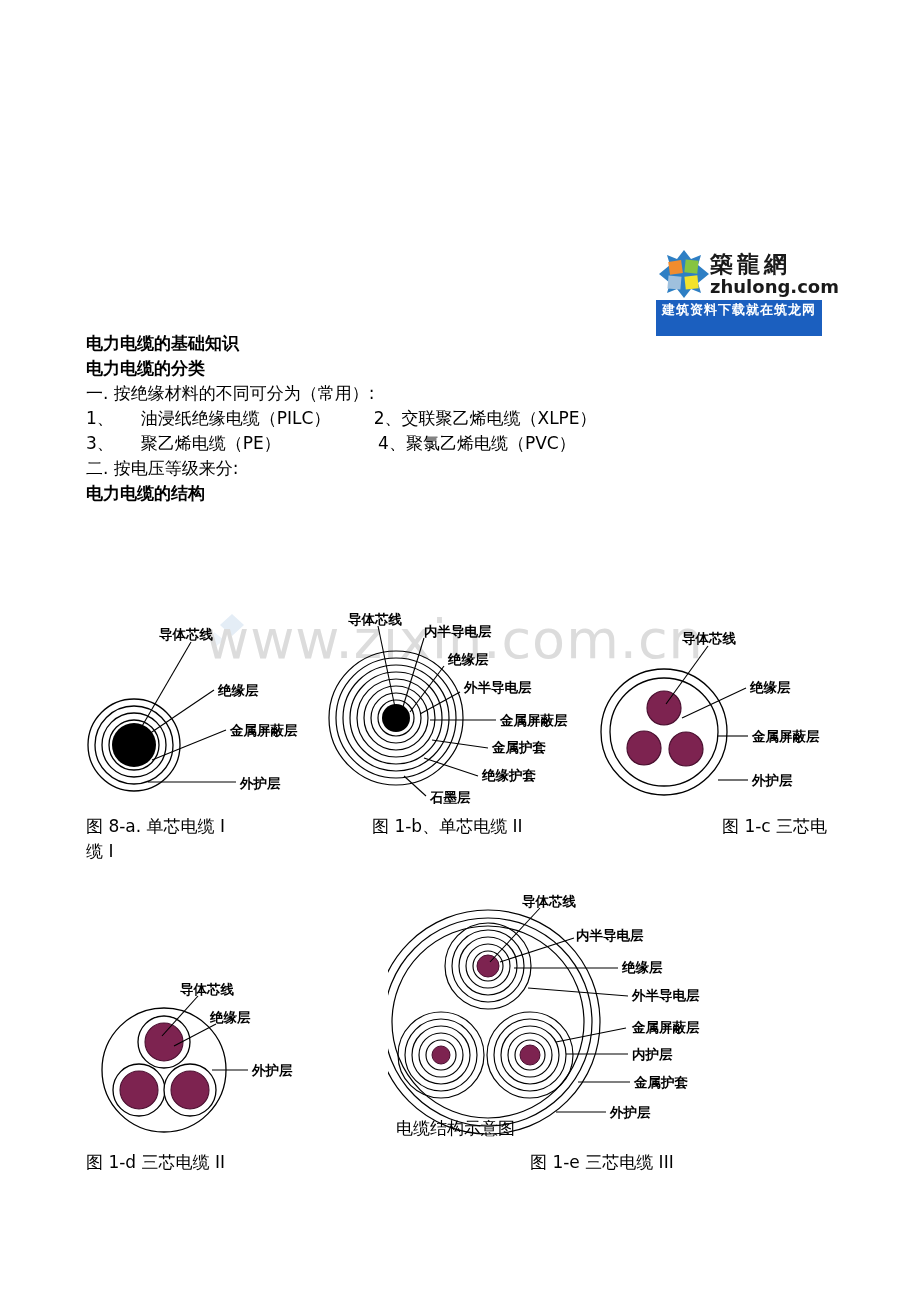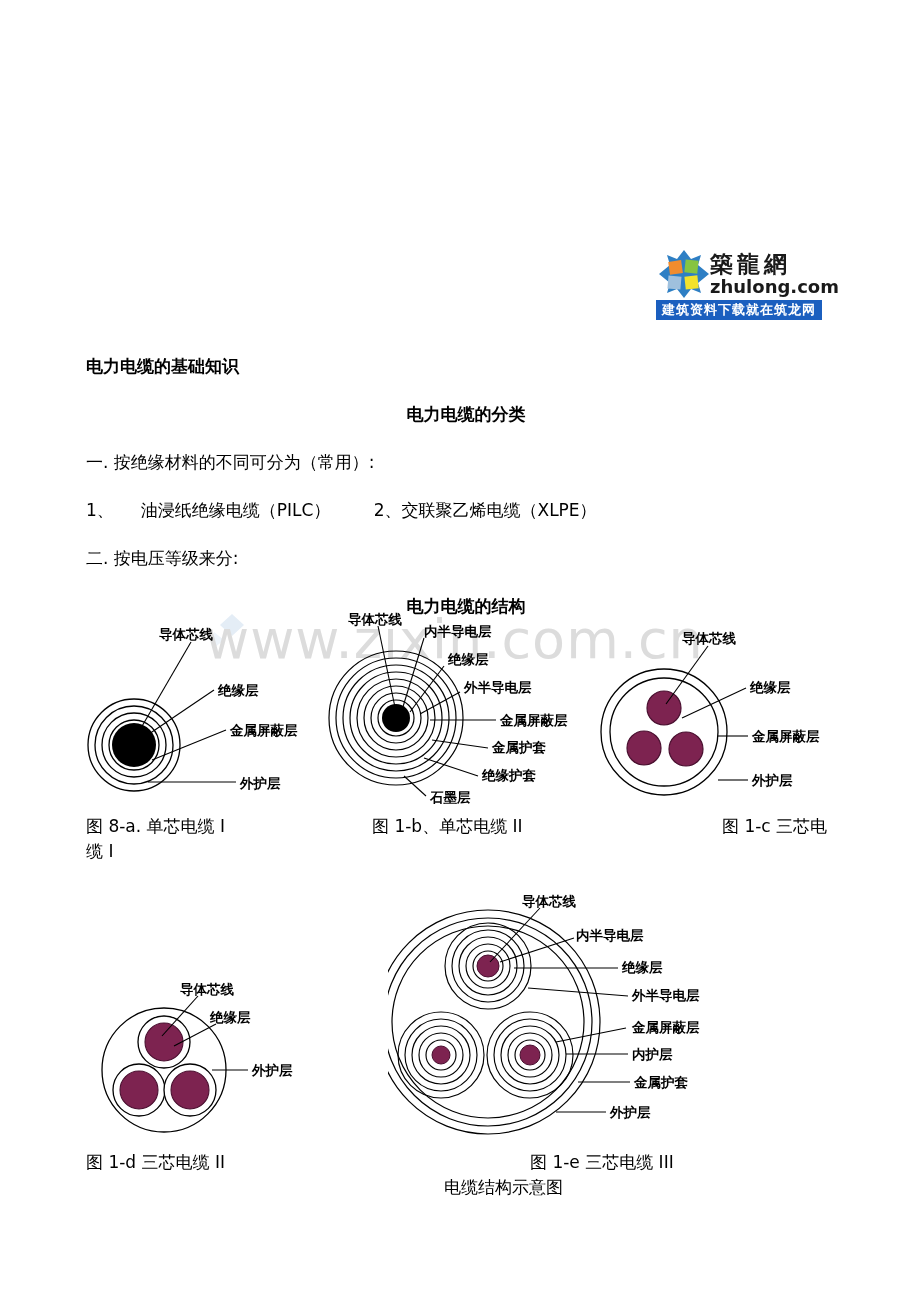--- a/index.html
+++ b/index.html
@@ -77,21 +77,21 @@
   }
   .logo-en {
     font-size: 18px;
     font-weight: bold;
     color: #1a1a1a;
     letter-spacing: 0px;
     margin-top: 2px;
     font-family: "DejaVu Sans", "Liberation Sans", sans-serif;
   }
   .logo-bar {
-    height: 20px;
+    height: 36px;
     background: #1b5fbf;
     color: #ffffff;
     font-size: 13px;
     font-weight: bold;
     text-align: center;
     line-height: 20px;
     letter-spacing: 1px;
   }
 
   
@@ -101,27 +101,26 @@
     top: 331px;
     width: 760px;
     z-index: 2;
   }
   .p {
     font-size: 17px;
     line-height: 25px;
     color: #000;
     font-family: "DejaVu Sans", "Liberation Sans", sans-serif;
     white-space: pre;
-    margin-top: 23px;
   }
   .p.bold {
     font-weight: bold;
   }
   .center {
-    text-align: center;
+    text-align: left;
   }
   .wrapline {
     white-space: normal;
     line-height: 26px;
   }
 
   
   .fig {
     position: absolute;
     z-index: 3;
@@ -174,20 +173,21 @@
       </div>
     </div>
     <div class="logo-bar">建筑资料下载就在筑龙网</div>
   </div>
 
   <div class="doc">
     <div class="p bold">电力电缆的基础知识</div>
     <div class="p bold center">电力电缆的分类</div>
     <div class="p">一. 按绝缘材料的不同可分为（常用）:</div>
     <div class="p">1、     油浸纸绝缘电缆（PILC）        2、交联聚乙烯电缆（XLPE）</div>
+    <div class="p">3、     聚乙烯电缆（PE）                  4、聚氯乙烯电缆（PVC）</div>
     <div class="p">二. 按电压等级来分:</div>
     <div class="p bold center">电力电缆的结构</div>
   </div>
 
   <div class="fig" style="left:86px; top:612px;">
     <svg width="270" height="200" viewBox="0 0 270 200">
       <g fill="none" stroke="#000" stroke-width="1.3">
         <circle cx="48" cy="133" r="46"></circle>
         <circle cx="48" cy="133" r="39"></circle>
         <circle cx="48" cy="133" r="32"></circle>
@@ -349,15 +349,15 @@
       <text class="lbl" x="244" y="110">外半导电层</text>
       <text class="lbl" x="244" y="142">金属屏蔽层</text>
       <text class="lbl" x="244" y="169">内护层</text>
       <text class="lbl" x="246" y="197">金属护套</text>
       <text class="lbl" x="222" y="227">外护层</text>
     </svg>
   </div>
 
   <div class="cap" style="left:86px; top:1150px;">图 1-d 三芯电缆 II</div>
   <div class="cap" style="left:530px; top:1150px;">图 1-e 三芯电缆 III</div>
-  <div class="cap" style="left:396px; top:1175px;margin-left:48px;">电缆结构示意图</div>
+  <div class="cap" style="left:396px; top:1116px;">电缆结构示意图</div>
 
 </div>
 
 </body></html>

